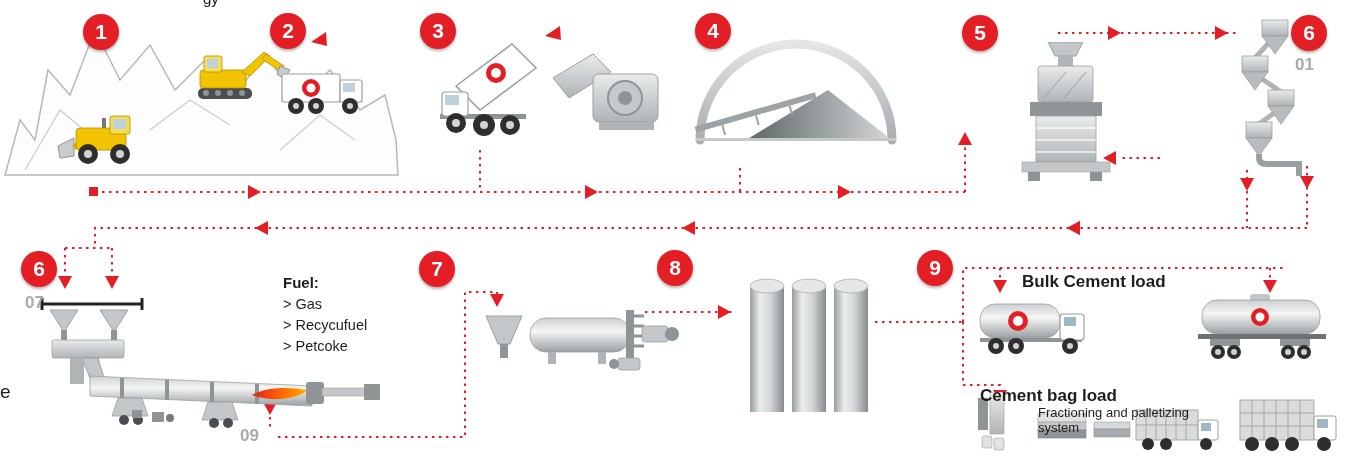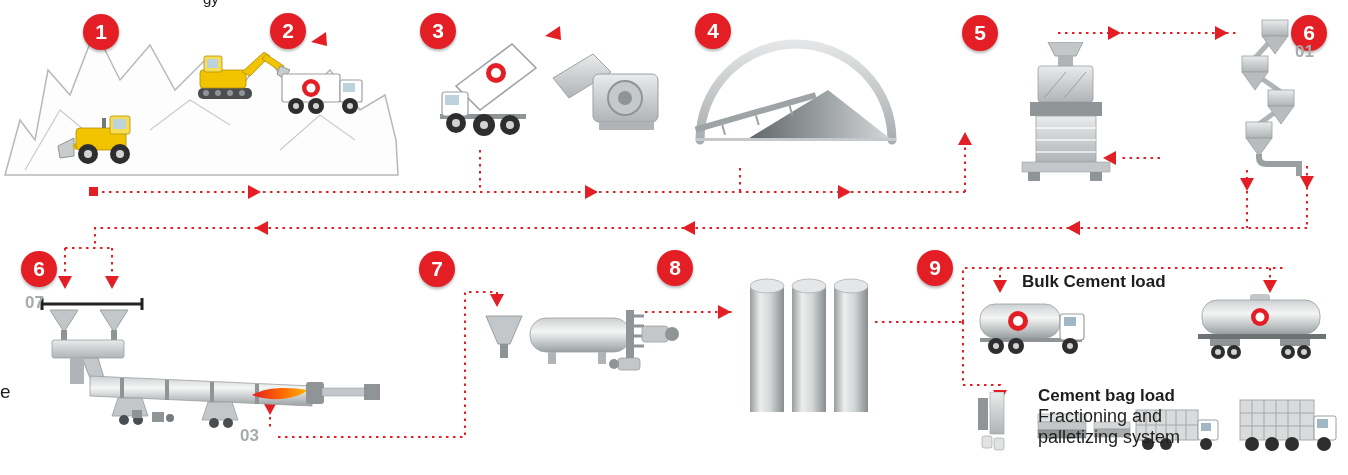--- a/index.html
+++ b/index.html
@@ -19,21 +19,21 @@
   .station{position:absolute;z-index:2}
   .badge{position:absolute;z-index:5;width:36px;height:36px;border-radius:50%;
          background:var(--red);color:#fff;font-weight:bold;font-size:21px;
          display:flex;align-items:center;justify-content:center;
          box-shadow:0 2px 3px rgba(0,0,0,.3)}
   .stage{position:absolute;z-index:5;font-weight:bold;font-size:17px;color:var(--stage)}
   .txt{position:absolute;z-index:4;color:var(--ink)}
   .b{font-weight:bold;font-size:17px}
   .fuel div{font-size:14.5px;line-height:1.45}
   .fuel .b{font-size:15px}
-  .sub{font-size:18px;line-height:1.15;width:170px}
+  .sub{font-size:13px;line-height:1.15;width:170px}
   .frag{position:absolute;z-index:4;color:var(--ink)}
 </style>
 </head>
 <body>
 
 <div id="canvas">
 
   <svg width="0" height="0" style="position:absolute" aria-hidden="true">
     <defs>
       <linearGradient id="gradV" x1="0" y1="0" x2="0" y2="1">
@@ -400,25 +400,31 @@
   <div class="badge" style="left:270px;top:13px">2</div>
   <div class="badge" style="left:420px;top:13px">3</div>
   <div class="badge" style="left:695px;top:13px">4</div>
   <div class="badge" style="left:962px;top:15px">5</div>
   <div class="badge" style="left:1291px;top:15px">6</div>
   <div class="badge" style="left:21px;top:251px">6</div>
   <div class="badge" style="left:419px;top:251px">7</div>
   <div class="badge" style="left:657px;top:250px">8</div>
   <div class="badge" style="left:917px;top:250px">9</div>
 
-  <div class="stage" style="left:1295px;top:42px">01</div>
+  <div class="stage" style="left:1295px;top:55px">01</div>
   <div class="stage" style="left:25px;top:293px">07</div>
-  <div class="stage" style="left:240px;top:426px">03</div>
-
+  <div class="stage" style="left:240px;top:426px">09</div>
+
+  <div class="txt fuel" style="left:283px;top:272px">
+    <div class="b">Fuel:</div>
+    <div>&gt; Gas</div>
+    <div>&gt; Recycufuel</div>
+    <div>&gt; Petcoke</div>
+  </div>
 
   <div class="txt b" style="left:1022px;top:272px">Bulk Cement load</div>
-  <div class="txt b" style="left:1038px;top:386px">Cement bag load</div>
+  <div class="txt b" style="left:980px;top:386px">Cement bag load</div>
   <div class="txt sub" style="left:1038px;top:406px">Fractioning and palletizing system</div>
 
   <div class="frag" style="left:0;top:381px;font-size:19px">e</div>
   <div class="frag" style="left:203px;top:-10px;font-size:15px">gy</div>
 
 </div>
 
 </body></html>

